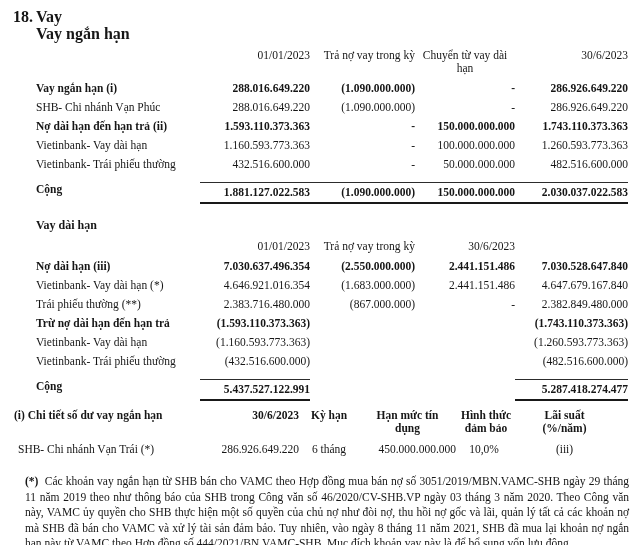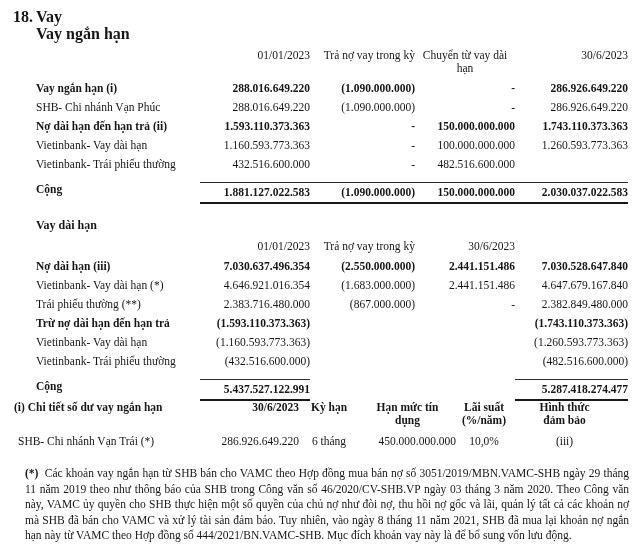--- a/index.html
+++ b/index.html
@@ -29,21 +29,21 @@
   .w90{width:92px;}
   .w96{width:96px;}
   .tr.data{height:19px;}
   .tr.data .c{line-height:19px;white-space:nowrap;}
   .tr.b .c{font-weight:bold;}
   .tr.total .c{line-height:15px;font-weight:bold;white-space:nowrap;}
   .tr.total .c.rule{border-top:1px solid #2c2c2c;border-bottom:2.5px solid #191919;padding:2px 0 2px;}
   .tr.total{margin-top:8px;}
 
   
-  .tbl3{margin-left:-9px;width:613px;margin-top:0;}
+  .tbl3{margin-left:-9px;width:613px;margin-top:8px;}
   .tr3{display:grid;grid-template-columns:185px 110px 60px 97px 56px 105px;align-items:start;}
   .tr3 .c{min-height:1px;}
   .tr3.thead3 .c{font-weight:bold;line-height:13px;padding-bottom:5px;}
   .lbl3{padding-left:10px;}
   .hang{display:block;max-width:168px;padding-left:10px;text-indent:-10px;}
   .tr3.data3 .c{line-height:18px;white-space:nowrap;}
   .tr3.data3 .lbl3{padding-left:14px;}
   .w70{width:70px;}
   .w52{width:52px;}
   .w60{width:60px;}
@@ -97,20 +97,21 @@
       <div class="c lbl">Vietinbank- Vay dài hạn</div>
       <div class="c n">1.160.593.773.363</div>
       <div class="c n">-</div>
       <div class="c n">100.000.000.000</div>
       <div class="c n">1.260.593.773.363</div>
     </div>
     <div class="tr data">
       <div class="c lbl">Vietinbank- Trái phiếu thường</div>
       <div class="c n">432.516.600.000</div>
       <div class="c n">-</div>
+      <div class="c n">50.000.000.000</div>
       <div class="c n">482.516.600.000</div>
     </div>
     <div class="tr total">
       <div class="c lbl">Cộng</div>
       <div class="c n rule">1.881.127.022.583</div>
       <div class="c n rule">(1.090.000.000)</div>
       <div class="c n rule">150.000.000.000</div>
       <div class="c n rule">2.030.037.022.583</div>
     </div>
   </div>
@@ -176,22 +177,22 @@
   </div>
 
   <div class="tbl3">
     <div class="tr3 thead3">
       <div class="c lbl3">
           <span class="hang">(i) Chi tiết số dư vay ngắn hạn</span>
         </div>
       <div class="c n">30/6/2023</div>
       <div class="c ctr">Kỳ hạn</div>
       <div class="c ctr"><span class="hw w70">Hạn mức tín dụng</span></div>
+      <div class="c ctr"><span class="hw w60">Hình thức đảm bảo</span></div>
       <div class="c ctr"><span class="hw w52">Lãi suất (%/năm)</span></div>
-      <div class="c ctr"><span class="hw w60">Hình thức đảm bảo</span></div>
     </div>
     <div class="tr3 data3">
       <div class="c lbl3">SHB- Chi nhánh Vạn Trái (*)</div>
       <div class="c n">286.926.649.220</div>
       <div class="c ctr">6 tháng</div>
       <div class="c n">450.000.000.000</div>
       <div class="c ctr">10,0%</div>
       <div class="c ctr">(iii)</div>
     </div>
   </div>

